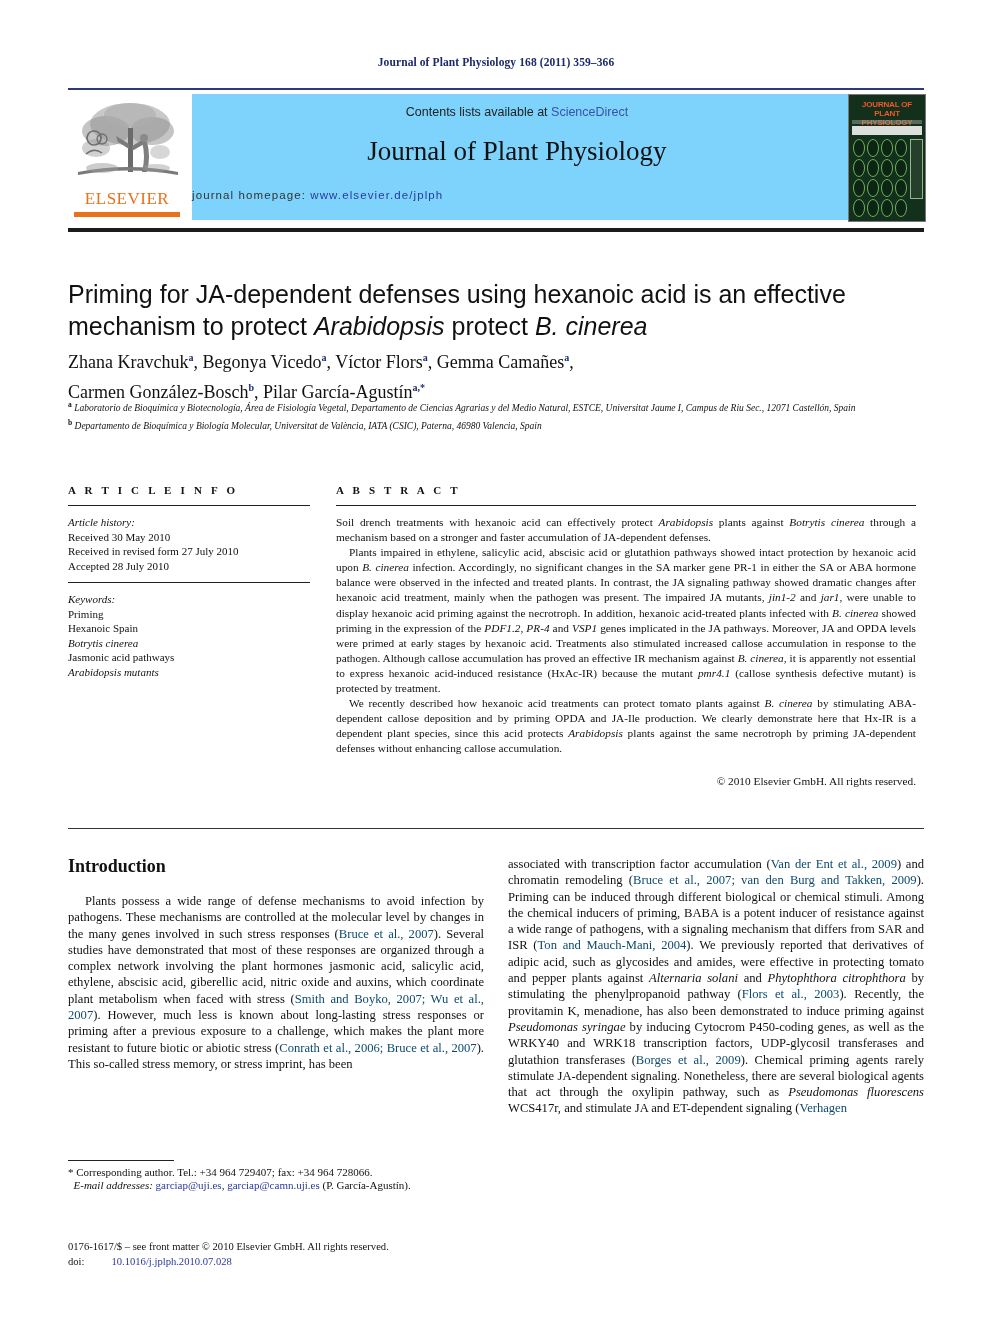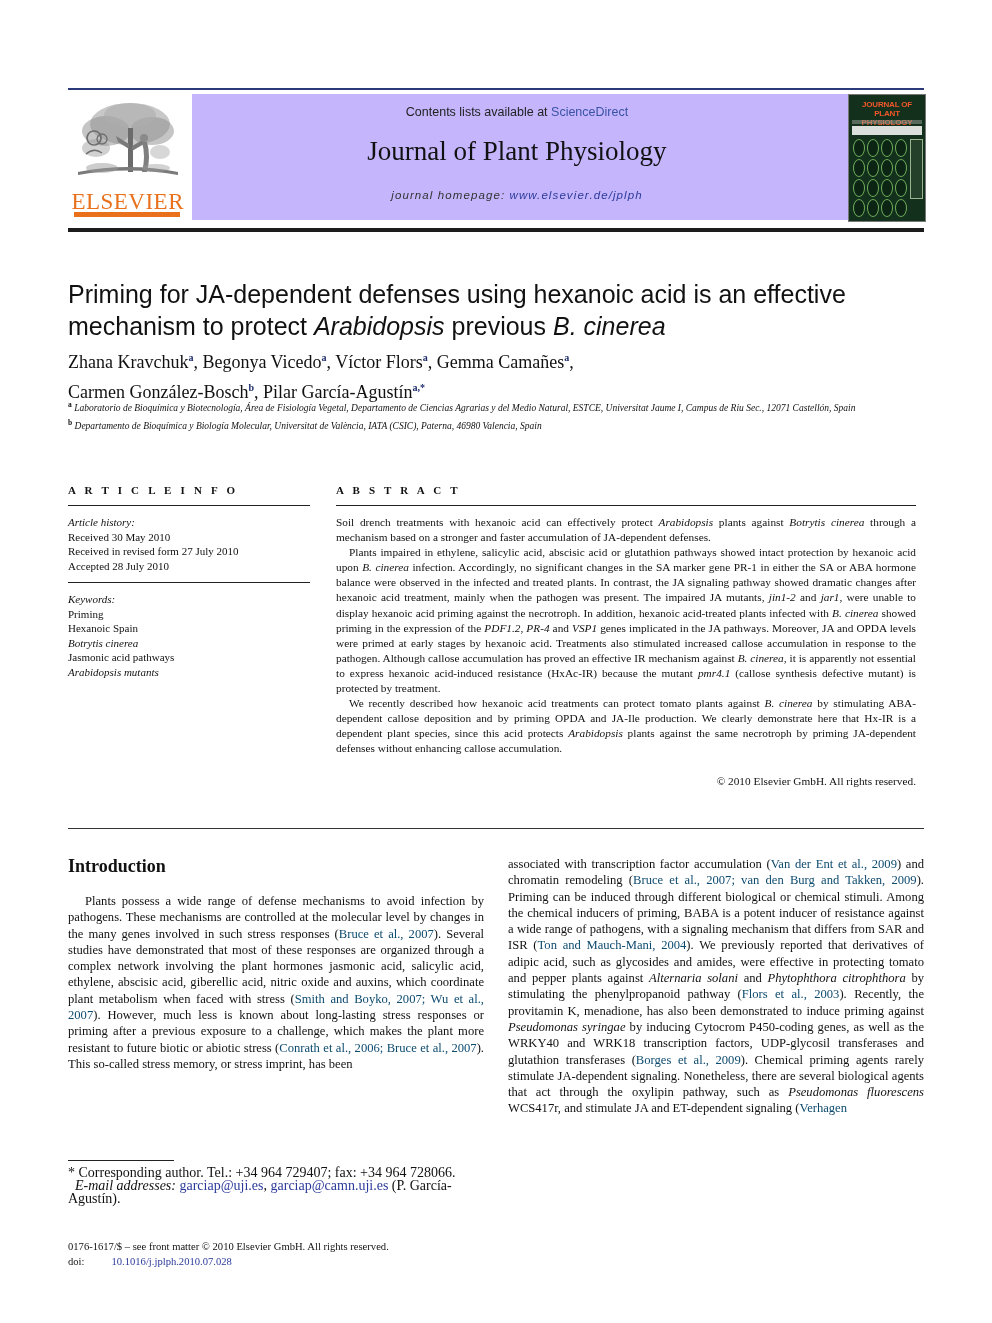--- a/index.html
+++ b/index.html
@@ -58,38 +58,38 @@
   }
   .els-tree {
     position: absolute;
     left: 4px; top: 4px;
     width: 110px; height: 88px;
   }
   .els-word {
     position: absolute;
     left: 2px; top: 95px;
     width: 114px;
-    text-align: right;
-    font-family: "Liberation Serif", serif;
-    font-size: 23px;
+    text-align: center;
+    font-family: "Liberation Serif", serif;
+    font-size: 17px;
     letter-spacing: 0.5px;
     color: #E9711C;
   }
   .els-bar {
     position: absolute;
     left: 6px; top: 118px;
     width: 106px; height: 5px;
     background: #E9711C;
   }
   .journal-band {
     position: absolute;
     left: 124px; top: 0px;
     width: 706px;
     height: 126px;
-    background: #c4b5fd;
+    background: #7dd3fc;
   }
   .contents-line {
     position: absolute;
     left: 0; top: 11px;
     width: 650px;
     text-align: center;
     font-family: "Liberation Sans", sans-serif;
     font-size: 12.5px;
     color: #222222;
   }
@@ -102,26 +102,24 @@
     width: 650px;
     text-align: center;
     font-family: "Liberation Serif", serif;
     font-size: 27px;
     color: #111111;
   }
   .homepage-line {
     position: absolute;
     left: 0; top: 95px;
     width: 650px;
-    text-align: center;
     font-family: "Liberation Sans", sans-serif;
     font-size: 11.5px;
     letter-spacing: 1.1px;
     color: #333333;
-    font-style: italic;
   }
   .homepage-line .url {
     color: #2b3a9a;
   }
 
   
   .cover-thumb {
     position: absolute;
     left: 780px; top: 0px;
     width: 76px;
@@ -343,21 +341,21 @@
     left: 68px; top: 1160px;
     width: 106px;
     height: 1px;
     background: #222222;
   }
   .footnote {
     position: absolute;
     left: 68px; top: 1166px;
     width: 420px;
     font-family: "Liberation Serif", serif;
-    font-size: 14px;
+    font-size: 11px;
     line-height: 13px;
     color: #111111;
   }
   .footnote .em { font-style: italic; }
   .footnote a, .footnote .lnk { color: #2b3a9a; text-decoration: none; }
 
   .imprint {
     position: absolute;
     left: 68px; top: 1240px;
     width: 460px;
@@ -366,20 +364,21 @@
     line-height: 14.5px;
     color: #111111;
   }
   .imprint .doi-link { color: #2b3a9a; text-decoration: none; margin-left: 27px; }
 </style>
 </head>
 <body>
 
 <div class="page">
 
+  <div class="running-head">Journal of Plant Physiology 168 (2011) 359–366</div>
 
   <div class="rule-top"></div>
 
   <div class="masthead">
 
     <div class="elsevier-logo">
       <svg class="els-tree" viewBox="0 0 110 88">
         <g fill="#6e6e6e">
           <ellipse cx="58" cy="26" rx="40" ry="21" fill="#9a9a9a" opacity="0.55"></ellipse>
           <ellipse cx="34" cy="33" rx="24" ry="15" fill="#8c8c8c" opacity="0.5"></ellipse>
@@ -437,21 +436,21 @@
         <div class="cover-dish"></div>
       </div>
       <div class="cover-tube"></div>
     </div>
   </div>
 
   <div class="rule-bottom"></div>
 
   <div class="article-title">
     <span>Priming for JA-dependent defenses using hexanoic acid is an effective</span><br>
-    <span>mechanism to protect </span><i>Arabidopsis</i><span> previous </span><i>B. cinerea</i>
+    <span>mechanism to protect </span><i>Arabidopsis</i><span> protect </span><i>B. cinerea</i>
   </div>
 
   <div class="authors">
     <span>Zhana Kravchuk</span><sup>a</sup><span>, Begonya Vicedo</span><sup>a</sup><span>, Víctor Flors</span><sup>a</sup><span>, Gemma Camañes</span><sup>a</sup><span>,</span><br>
     <span>Carmen González-Bosch</span><sup>b</sup><span>, Pilar García-Agustín</span><sup>a,*</sup>
   </div>
 
   <div class="affiliations">
     <sup>a</sup> <span>Laboratorio de Bioquímica y Biotecnología, Área de Fisiología Vegetal, Departamento de Ciencias Agrarias y del Medio Natural, ESTCE, Universitat Jaume I, Campus de Riu Sec., 12071 Castellón, Spain</span><br>
     <sup>b</sup> <span>Departamento de Bioquímica y Biología Molecular, Universitat de València, IATA (CSIC), Paterna, 46980 Valencia, Spain</span>

